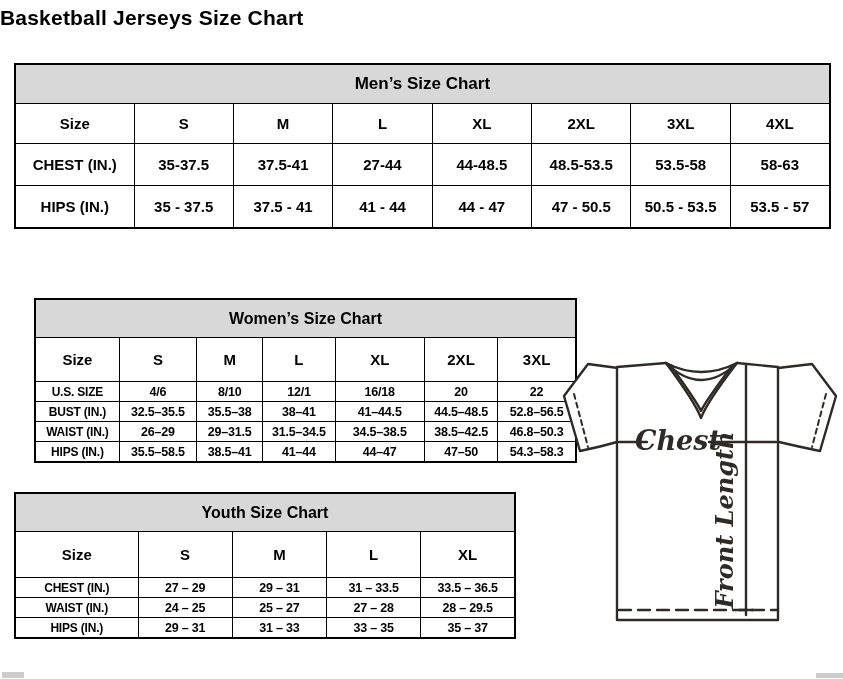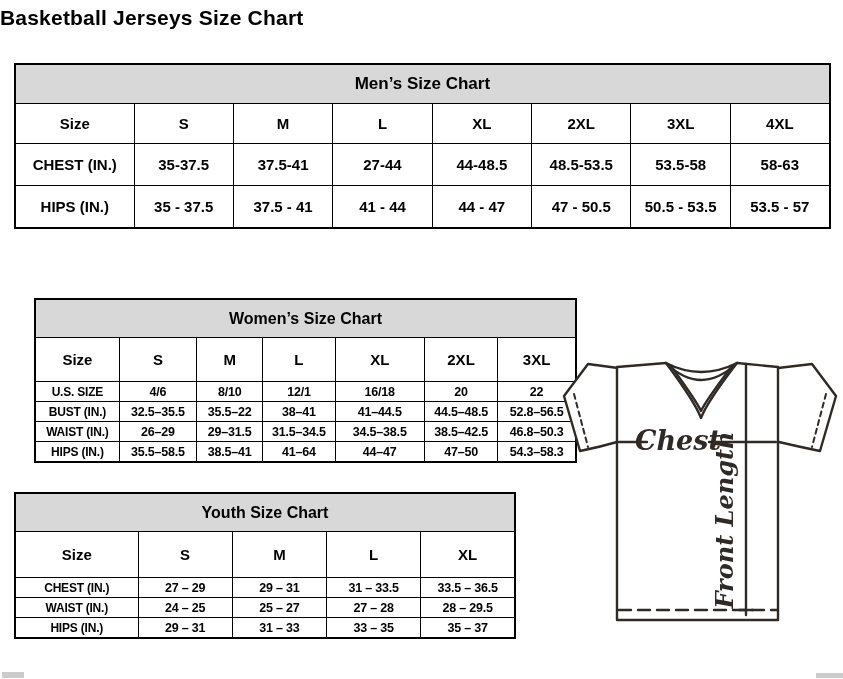--- a/index.html
+++ b/index.html
@@ -130,40 +130,40 @@
         <td>4/6</td>
         <td>8/10</td>
         <td>12/1</td>
         <td>16/18</td>
         <td>20</td>
         <td>22</td>
       </tr>
       <tr>
         <th class="row-label">BUST (IN.)</th>
         <td>32.5–35.5</td>
-        <td>35.5–22</td>
+        <td>35.5–38</td>
         <td>38–41</td>
         <td>41–44.5</td>
         <td>44.5–48.5</td>
         <td>52.8–56.5</td>
       </tr>
       <tr>
         <th class="row-label">WAIST (IN.)</th>
         <td>26–29</td>
         <td>29–31.5</td>
         <td>31.5–34.5</td>
         <td>34.5–38.5</td>
         <td>38.5–42.5</td>
         <td>46.8–50.3</td>
       </tr>
       <tr>
         <th class="row-label">HIPS (IN.)</th>
         <td>35.5–58.5</td>
         <td>38.5–41</td>
-        <td>41–64</td>
+        <td>41–44</td>
         <td>44–47</td>
         <td>47–50</td>
         <td>54.3–58.3</td>
       </tr>
     </tbody>
 </table>
 
 <table id="youth-table" class="size-table">
   <colgroup>
     <col style="width:123px">

